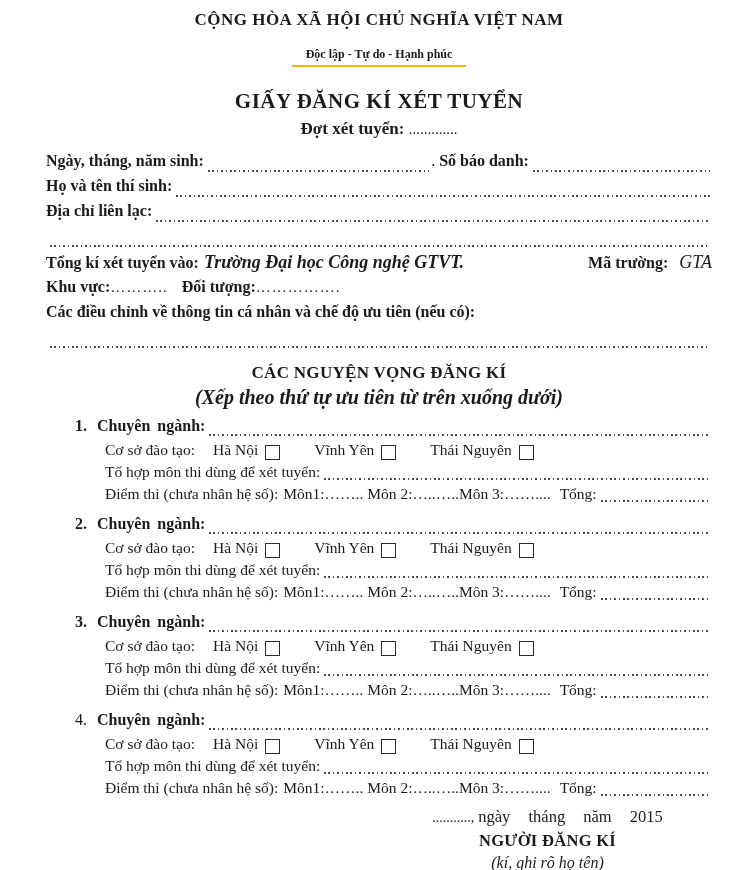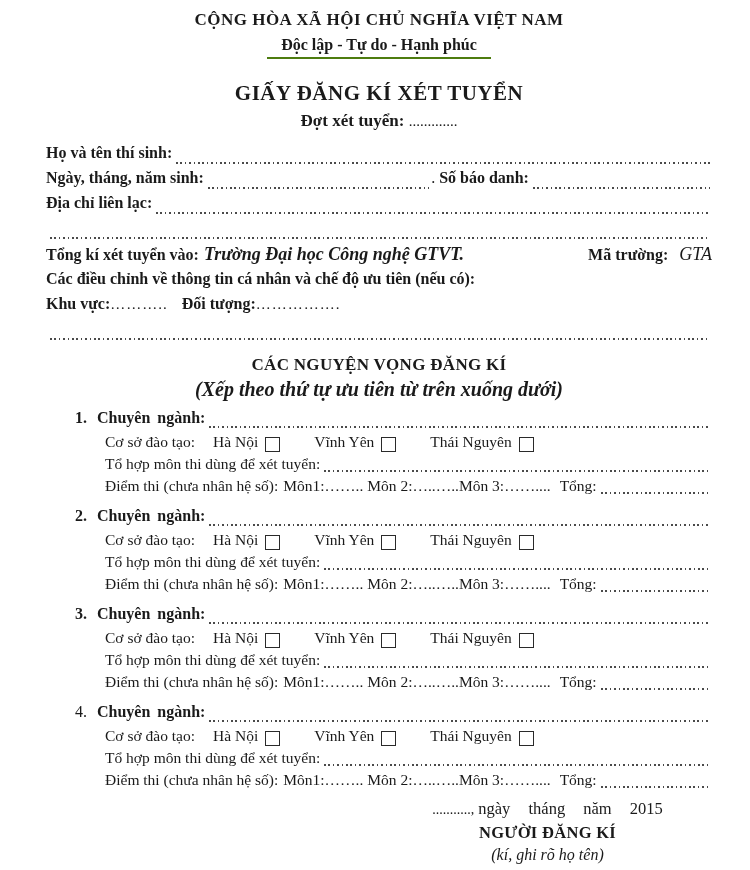--- a/index.html
+++ b/index.html
@@ -6,22 +6,22 @@
   html, body { background: #ffffff; }
   body { font-family: "Liberation Serif", "DejaVu Serif", serif; color: #1a1a1a; }
   .page {
     width: 750px; height: 870px; margin: 0 auto; background: #ffffff;
     padding: 10px 38px 0 46px; overflow: hidden; position: relative;
   }
 
   
   .hdr { text-align: center; }
   .nat-title { font-size: 17px; font-weight: bold; letter-spacing: .5px; }
-  .motto { display: inline-block; font-size: 16px; font-weight: bold; margin-top: 6px;
-           padding: 0 14px 3px 14px; border-bottom: 2px solid #4d7c0f; }
+  .motto { display: inline-block; font-size: 12px; font-weight: bold; margin-top: 17px;
+           padding: 0 14px 3px 14px; border-bottom: 2px solid #eab308; }
   .form-title { font-size: 21px; font-weight: bold; margin-top: 22px; letter-spacing: .5px; }
   .round-line { font-size: 17px; font-weight: bold; margin-top: 5px; }
   .round-dots { font-weight: normal; font-size: 15px; }
 
   
   .line { display: flex; align-items: baseline; height: 25px; font-size: 16px; }
   .lbl { font-weight: bold; white-space: nowrap; }
   .plain { white-space: nowrap; }
   .leader { flex: 1 1 auto; min-width: 14px; height: 2px; align-self: flex-end; margin: 0 2px 5px 4px;
             background-image: repeating-linear-gradient(90deg, #4a4a4a 0 1.6px, transparent 1.6px 4.4px); }
@@ -72,53 +72,53 @@
     <div><span class="motto">Độc lập - Tự do - Hạnh phúc</span></div>
     <div class="form-title">GIẤY ĐĂNG KÍ XÉT TUYỂN</div>
     <div class="round-line">
       <span>Đợt xét tuyển:</span>
       <span class="round-dots">.............</span>
     </div>
   </div>
 
   <div class="fields">
     <div class="line">
-      <span class="lbl">Họ và tên thí sinh:</span>
-      <span class="leader"></span>
-    </div>
-    <div class="line">
       <span class="lbl">Ngày, tháng, năm sinh:</span>
       <span class="leader" style="flex:1.25"></span>
       <span class="plain">.</span>
       <span class="lbl" style="margin-left:4px">Số báo danh:</span>
+      <span class="leader"></span>
+    </div>
+    <div class="line">
+      <span class="lbl">Họ và tên thí sinh:</span>
       <span class="leader"></span>
     </div>
     <div class="line">
       <span class="lbl">Địa chỉ liên lạc:</span>
       <span class="leader"></span>
     </div>
     <div class="line">
       <span class="leader"></span>
     </div>
     <div class="line apply-line">
       <span class="lbl">Tổng kí xét tuyển vào:</span>
       <span class="apply-value">Trường Đại học Công nghệ GTVT.</span>
       <span class="spacer"></span>
       <span class="lbl">Mã trường:</span>
       <span class="code-value">GTA</span>
     </div>
     <div class="line">
-      <span class="lbl">Các điều chỉnh về thông tin cá nhân và chế độ ưu tiên (nếu có):</span>
-    </div>
-    <div class="line">
       <span class="lbl">Khu vực:</span>
       <span class="dots-text">………..</span>
       <span style="width:14px"></span>
       <span class="lbl">Đối tượng:</span>
       <span class="dots-text">…………….</span>
+    </div>
+    <div class="line">
+      <span class="lbl">Các điều chỉnh về thông tin cá nhân và chế độ ưu tiên (nếu có):</span>
     </div>
     <div class="line">
       <span class="leader"></span>
     </div>
   </div>
 
   <div class="wishes-hdr">
     <div class="wishes-title">CÁC NGUYỆN VỌNG ĐĂNG KÍ</div>
     <div class="wishes-sub">(Xếp theo thứ tự ưu tiên từ trên xuống dưới)</div>
   </div>

